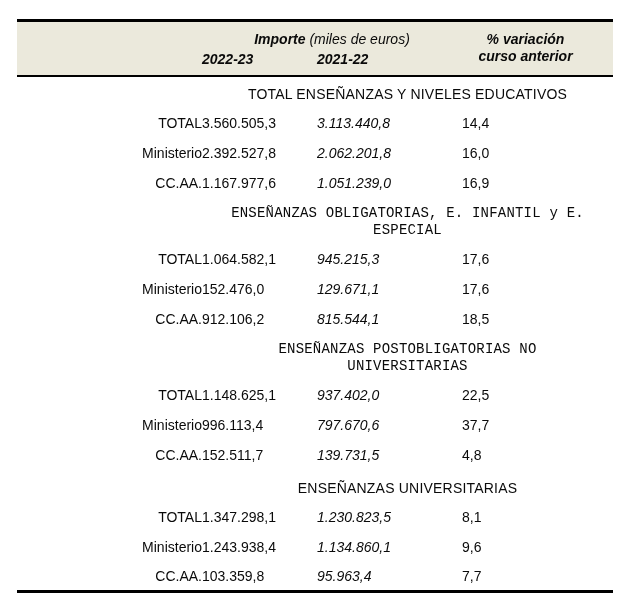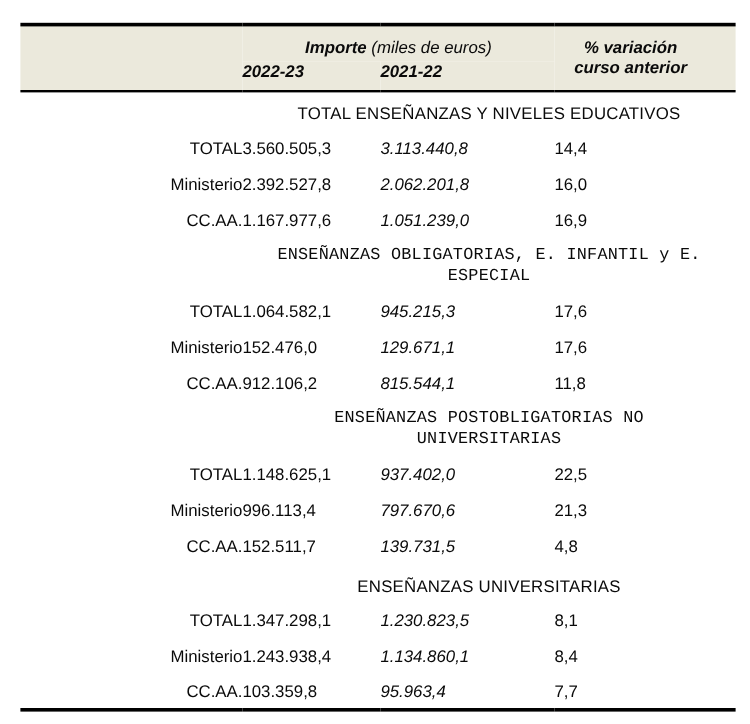--- a/index.html
+++ b/index.html
@@ -108,38 +108,38 @@
       <tr class="data-row">
         <td class="lbl">Ministerio</td>
         <td class="num n2">152.476,0</td>
         <td class="num n3">129.671,1</td>
         <td class="num n4">17,6</td>
       </tr>
       <tr class="data-row">
         <td class="lbl">CC.AA.</td>
         <td class="num n2">912.106,2</td>
         <td class="num n3">815.544,1</td>
-        <td class="num n4">11,8</td>
+        <td class="num n4">18,5</td>
       </tr>
 
       <tr class="section-row h-two">
         <td></td>
         <td colspan="3"><span class="sec-span">ENSEÑANZAS POSTOBLIGATORIAS NO UNIVERSITARIAS</span></td>
       </tr>
       <tr class="data-row">
         <td class="lbl">TOTAL</td>
         <td class="num n2">1.148.625,1</td>
         <td class="num n3">937.402,0</td>
         <td class="num n4">22,5</td>
       </tr>
       <tr class="data-row">
         <td class="lbl">Ministerio</td>
         <td class="num n2">996.113,4</td>
         <td class="num n3">797.670,6</td>
-        <td class="num n4">21,3</td>
+        <td class="num n4">37,7</td>
       </tr>
       <tr class="data-row">
         <td class="lbl">CC.AA.</td>
         <td class="num n2">152.511,7</td>
         <td class="num n3">139.731,5</td>
         <td class="num n4">4,8</td>
       </tr>
 
       <tr class="section-row h-one">
         <td></td>
@@ -148,21 +148,21 @@
       <tr class="data-row">
         <td class="lbl">TOTAL</td>
         <td class="num n2">1.347.298,1</td>
         <td class="num n3">1.230.823,5</td>
         <td class="num n4">8,1</td>
       </tr>
       <tr class="data-row">
         <td class="lbl">Ministerio</td>
         <td class="num n2">1.243.938,4</td>
         <td class="num n3">1.134.860,1</td>
-        <td class="num n4">8,4</td>
+        <td class="num n4">9,6</td>
       </tr>
       <tr class="data-row">
         <td class="lbl">CC.AA.</td>
         <td class="num n2">103.359,8</td>
         <td class="num n3">95.963,4</td>
         <td class="num n4">7,7</td>
       </tr>
 
     </tbody>
   </table>

